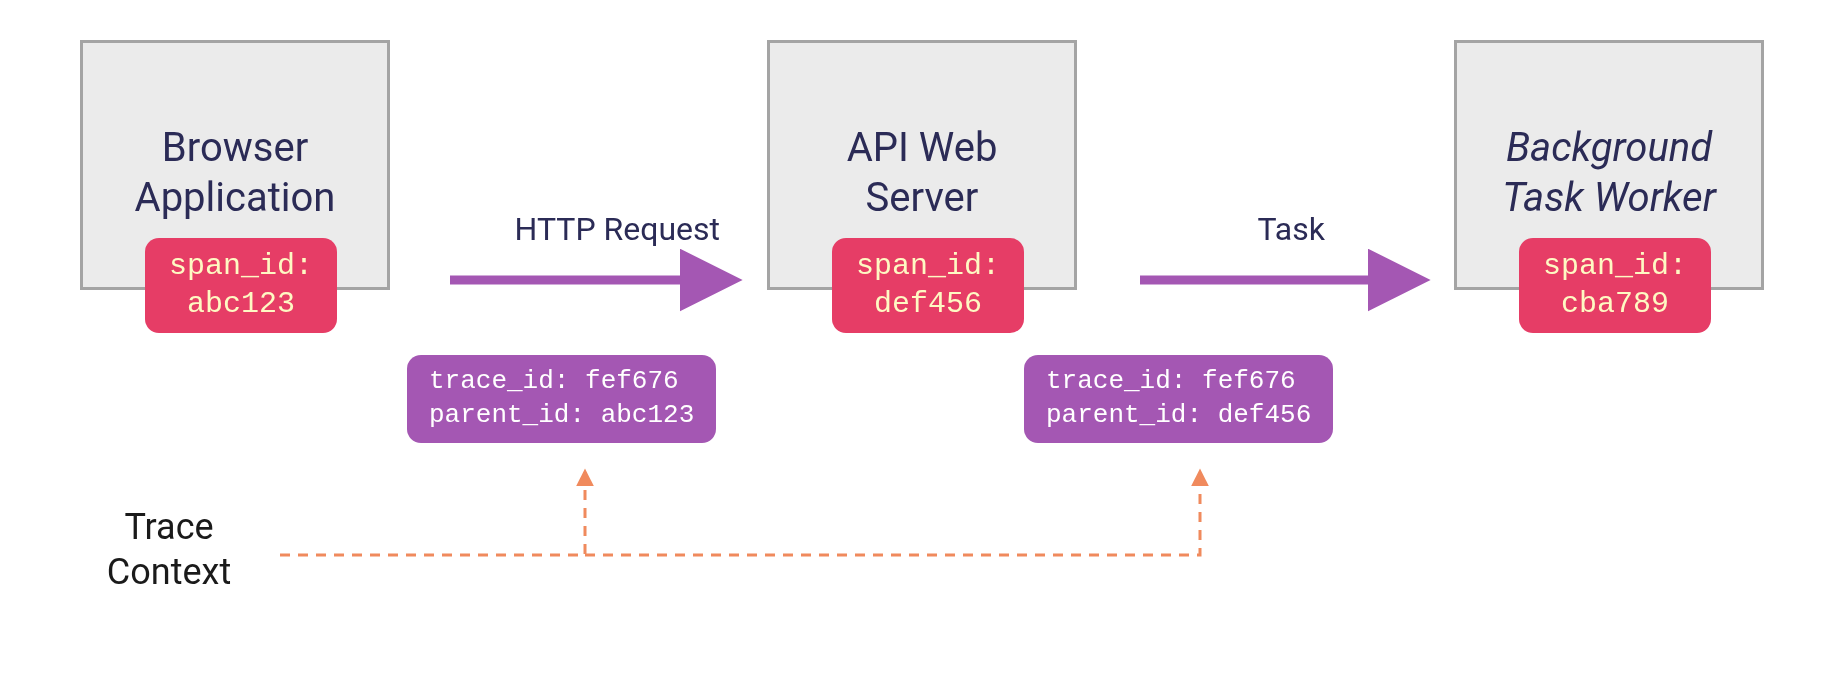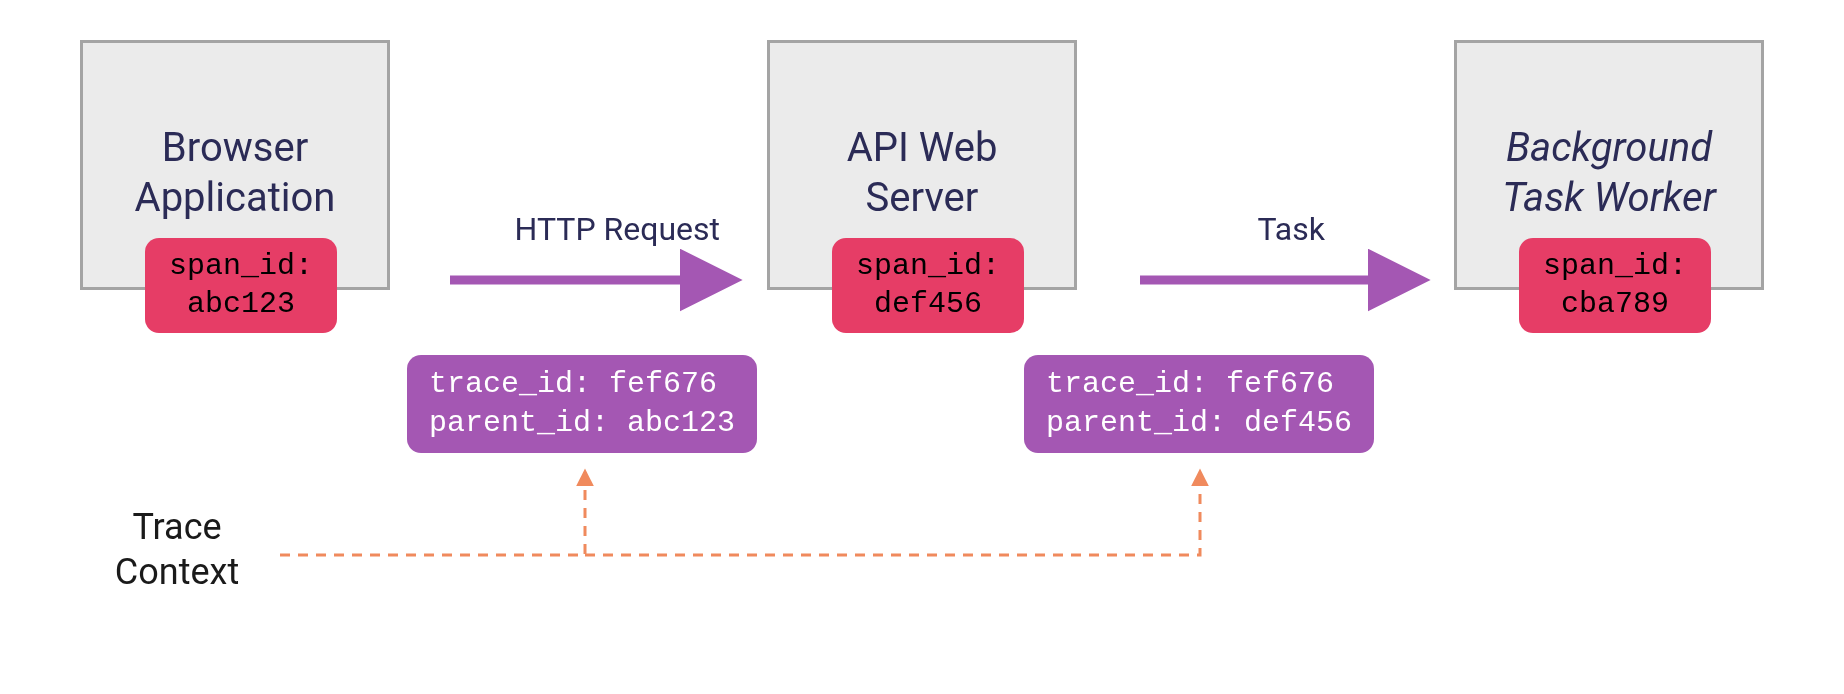--- a/index.html
+++ b/index.html
@@ -24,37 +24,37 @@
     right: 0;
     text-align: center;
     font-size: 40px;
     color: #2b2b56;
     line-height: 1.25;
     font-weight: 400;
   }
   .span-badge {
     position: absolute;
     background: #e63d66;
-    color: #000000;
+    color: #fef9c3;
     border-radius: 14px;
     padding: 10px 24px;
     font-family: "Courier New", Courier, monospace;
     font-size: 30px;
     line-height: 1.25;
     text-align: center;
     font-weight: 500;
   }
   .context-badge {
     position: absolute;
     background: #a457b3;
     color: #fff;
     border-radius: 14px;
     padding: 10px 22px;
     font-family: "Courier New", Courier, monospace;
-    font-size: 30px;
+    font-size: 26px;
     line-height: 1.3;
     text-align: left;
     font-weight: 500;
   }
   .arrow-label {
     position: absolute;
     font-size: 32px;
     color: #2b2b56;
     text-align: right;
   }
@@ -89,21 +89,21 @@
 <div class="span-badge" style="left:145px; top:238px;">span_id:<br>abc123</div>
 <div class="span-badge" style="left:832px; top:238px;">span_id:<br>def456</div>
 <div class="span-badge" style="left:1519px; top:238px;">span_id:<br>cba789</div>
 
 <div class="arrow-label" style="left:460px; top:210px; width:260px;">HTTP Request</div>
 <div class="arrow-label" style="left:1185px; top:210px; width:140px;">Task</div>
 
 <div class="context-badge" style="left:407px; top:355px;">trace_id: fef676<br>parent_id: abc123</div>
 <div class="context-badge" style="left:1024px; top:355px;">trace_id: fef676<br>parent_id: def456</div>
 
-<div class="trace-context-label" style="left:77px; top:505px; width:200px;">Trace<br>Context</div>
+<div class="trace-context-label" style="left:69px; top:505px; width:200px;">Trace<br>Context</div>
 
 <svg class="overlay" viewBox="0 0 1844 694">
   <defs>
     <marker id="arrow-purple" viewBox="0 0 10 10" refX="8" refY="5" markerWidth="7" markerHeight="7" orient="auto-start-reverse">
       <path d="M 0 0 L 10 5 L 0 10 z" fill="#a457b3"></path>
     </marker>
     <marker id="arrow-orange" viewBox="0 0 10 10" refX="8" refY="5" markerWidth="6" markerHeight="6" orient="auto-start-reverse">
       <path d="M 0 0 L 10 5 L 0 10 z" fill="#f08a5d"></path>
     </marker>
   </defs>

